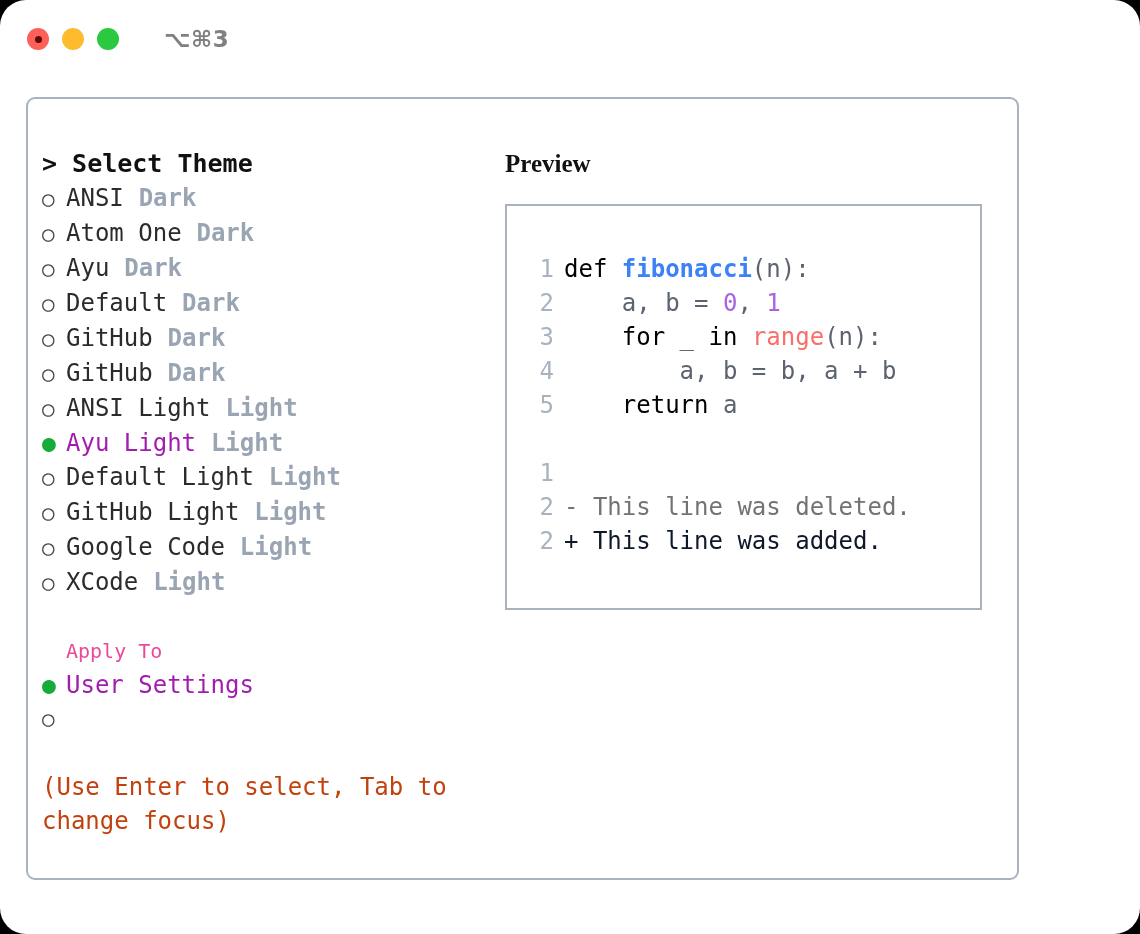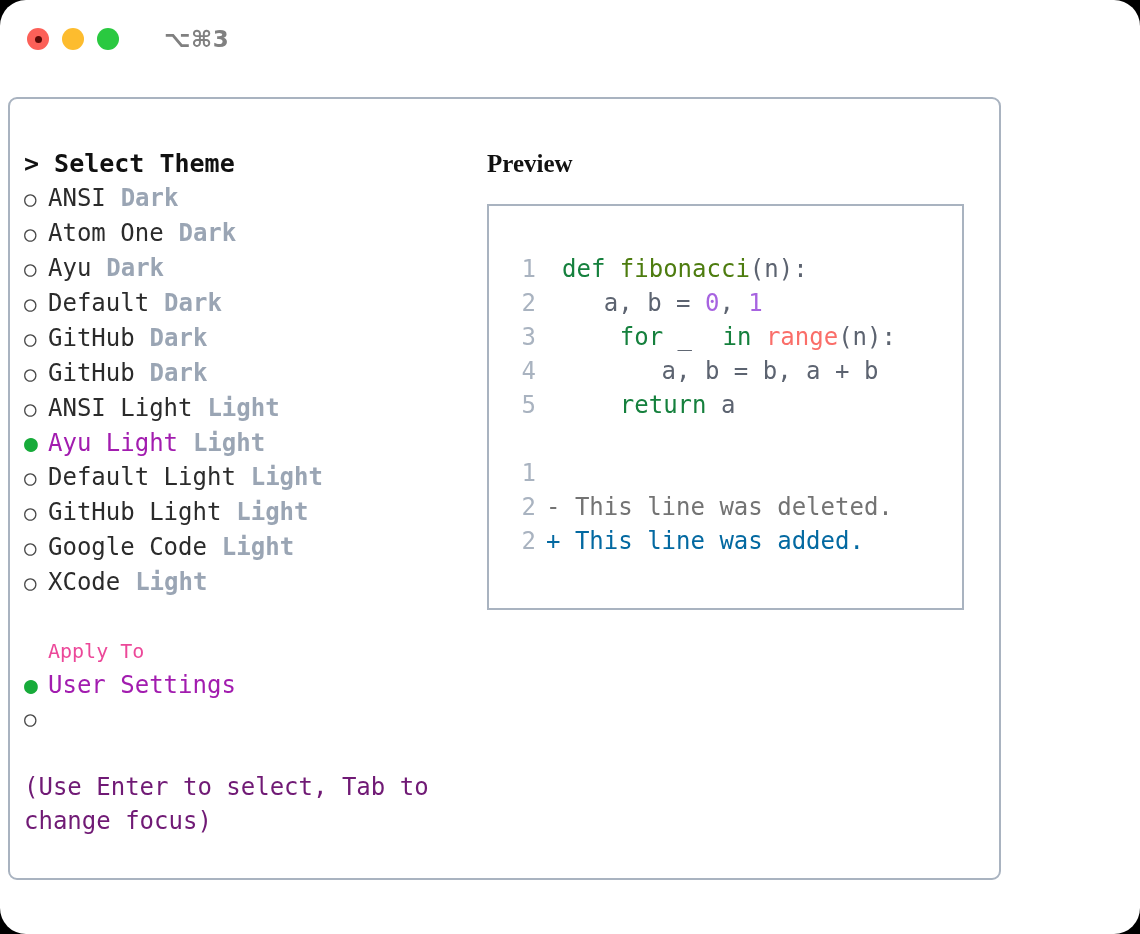--- a/index.html
+++ b/index.html
@@ -63,21 +63,21 @@
     font-size: 23px;
     font-weight: bold;
     color: #808080;
     letter-spacing: 0.5px;
     font-family: "DejaVu Sans", "Liberation Sans", sans-serif;
   }
 
   
   .panel {
     position: absolute;
-    left: 8px;
+    left: 26px;
     top: 97px;
     width: 993px;
     height: 783px;
     border: 2px solid #a9b3c0;
     border-radius: 9px;
     background: #ffffff;
   }
 
   
   .left-col {
@@ -129,21 +129,21 @@
     color: #ec4899;
     line-height: 34px;
     padding-left: 24px;
     white-space: pre;
   }
 
   .hint {
     margin-top: 34px;
     font-size: 24px;
     line-height: 34px;
-    color: #701a75;
+    color: #c2410c;
     width: 420px;
   }
 
   
   .right-col {
     position: absolute;
     left: 477px;
     top: 48px;
     width: 500px;
   }
@@ -176,29 +176,29 @@
     width: 30px;
     flex: none;
     text-align: right;
     color: #a9b3c0;
     margin-right: 10px;
   }
 
   .code-blank { height: 34px; }
 
   
-  .kw   { color: #15803d; margin-left: 16px; }
-  .fn   { color: #4d7c0f; }
+  .kw   { color: #000000; }
+  .fn   { color: #3b82f6; font-weight: bold; }
   .num  { color: #a763e0; }
   .bi   { color: #fa6e69; }
   .plain{ color: #5c6370; }
 
   .diff-ctx { color: #8a8a8a; }
   .diff-del { color: #737373; }
-  .diff-add { color: #0369a1; }
+  .diff-add { color: #0f172a; }
 </style>
 </head>
 <body>
 
 <div class="window">
 
   <div class="titlebar">
     <div class="traffic-lights">
       <div class="tl tl-close"></div>
       <div class="tl tl-min"></div>

